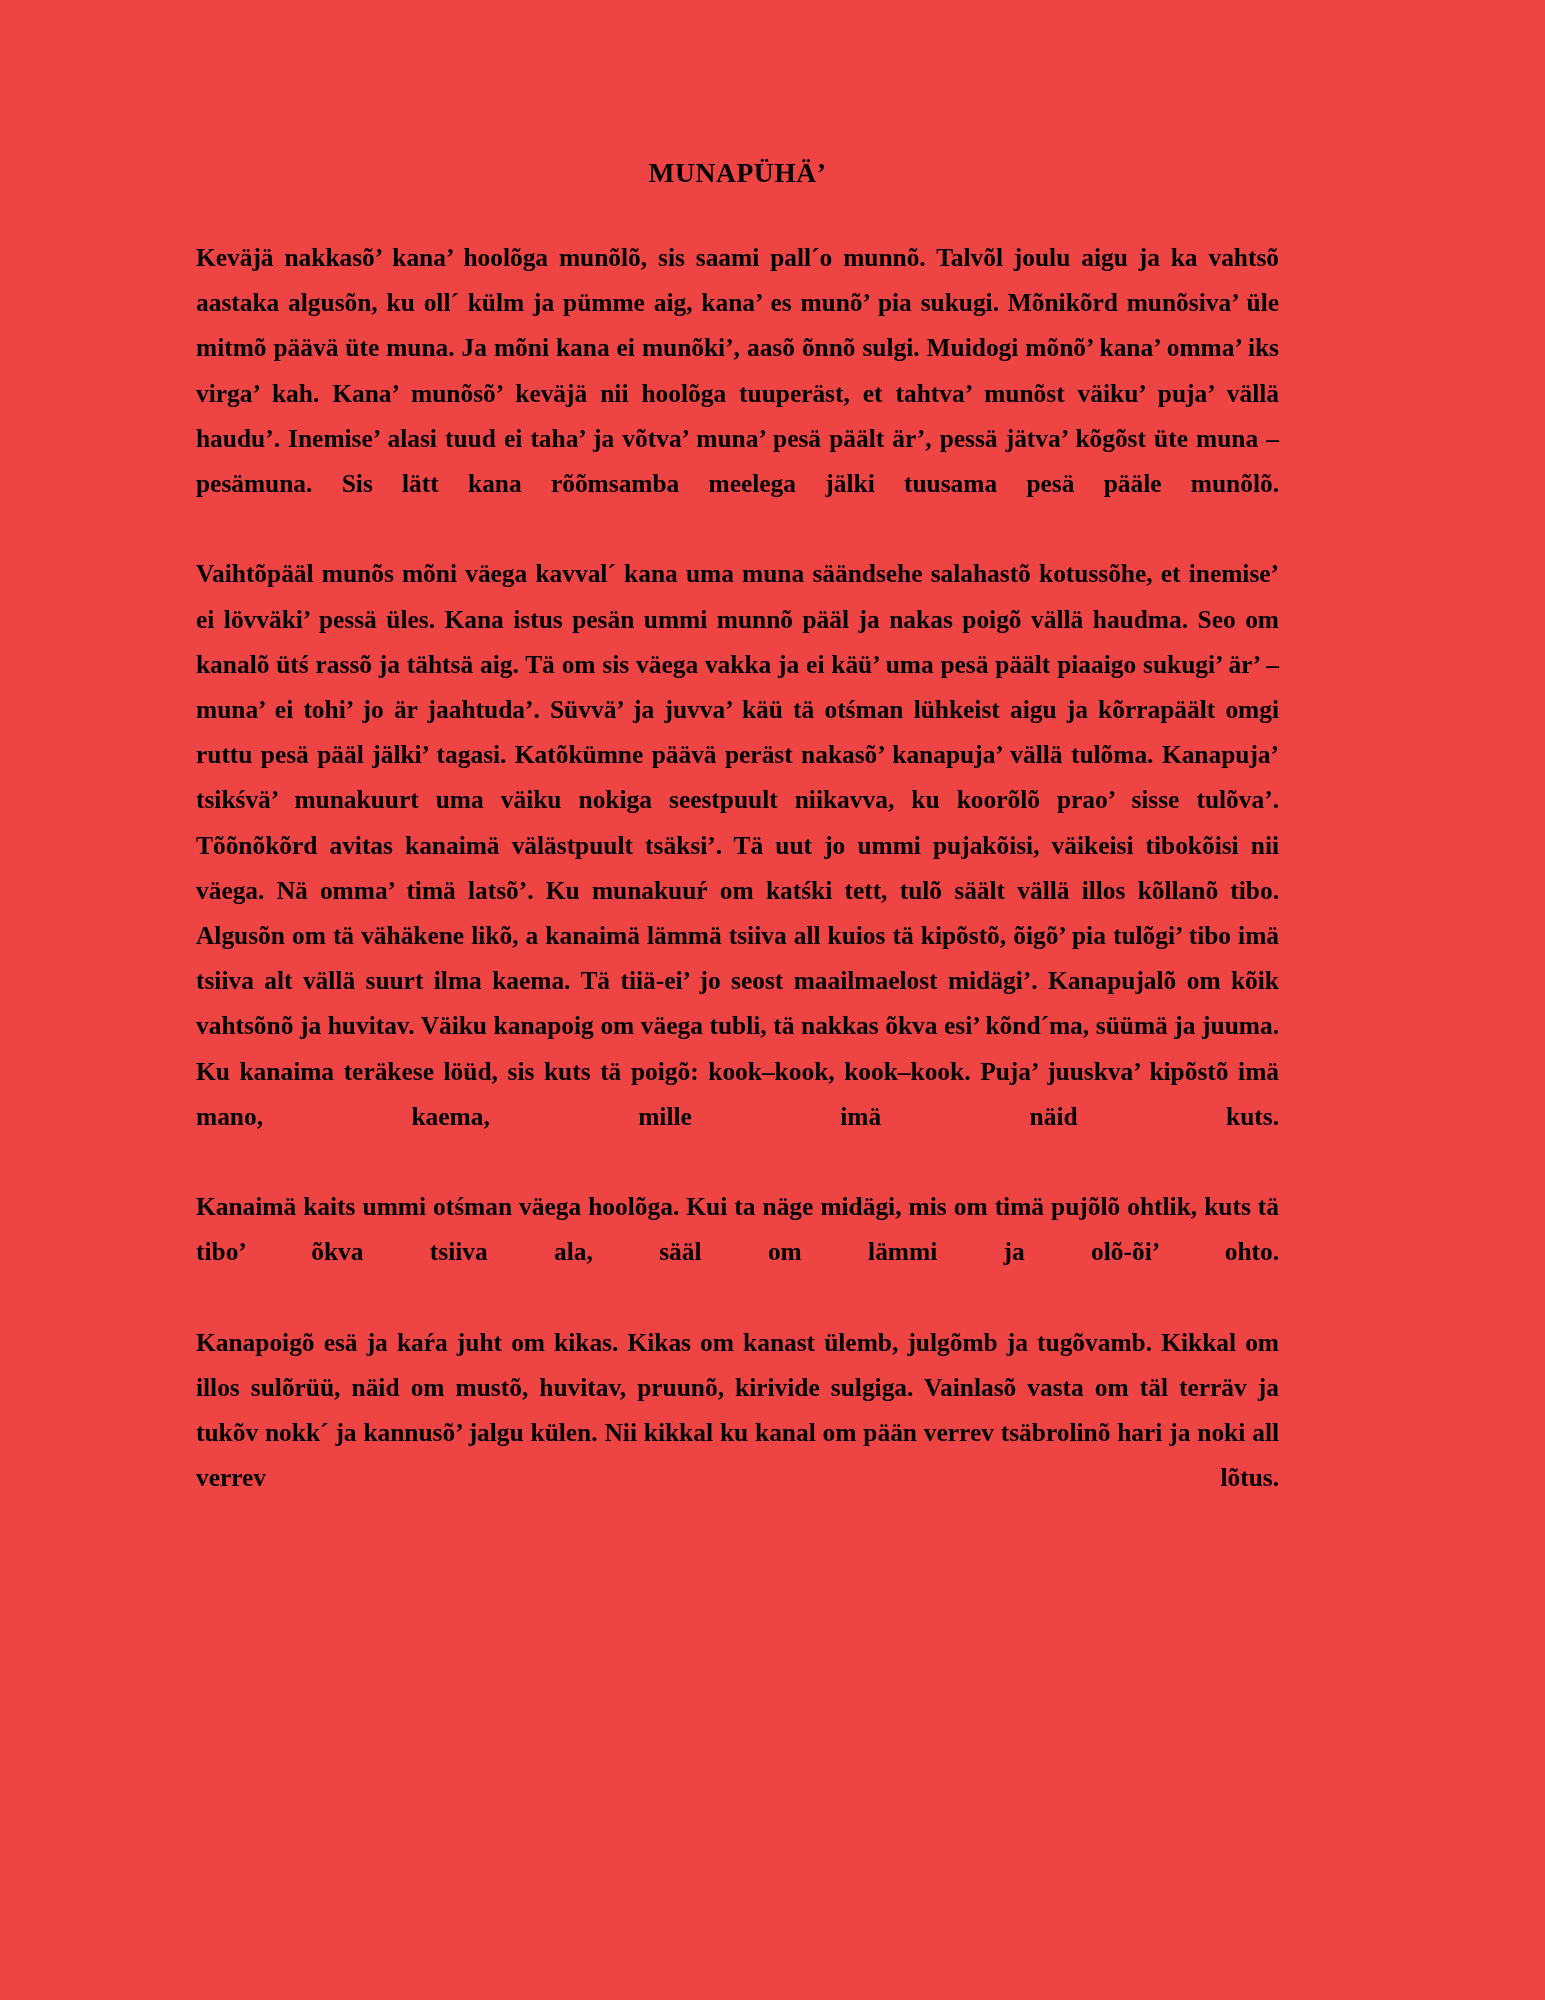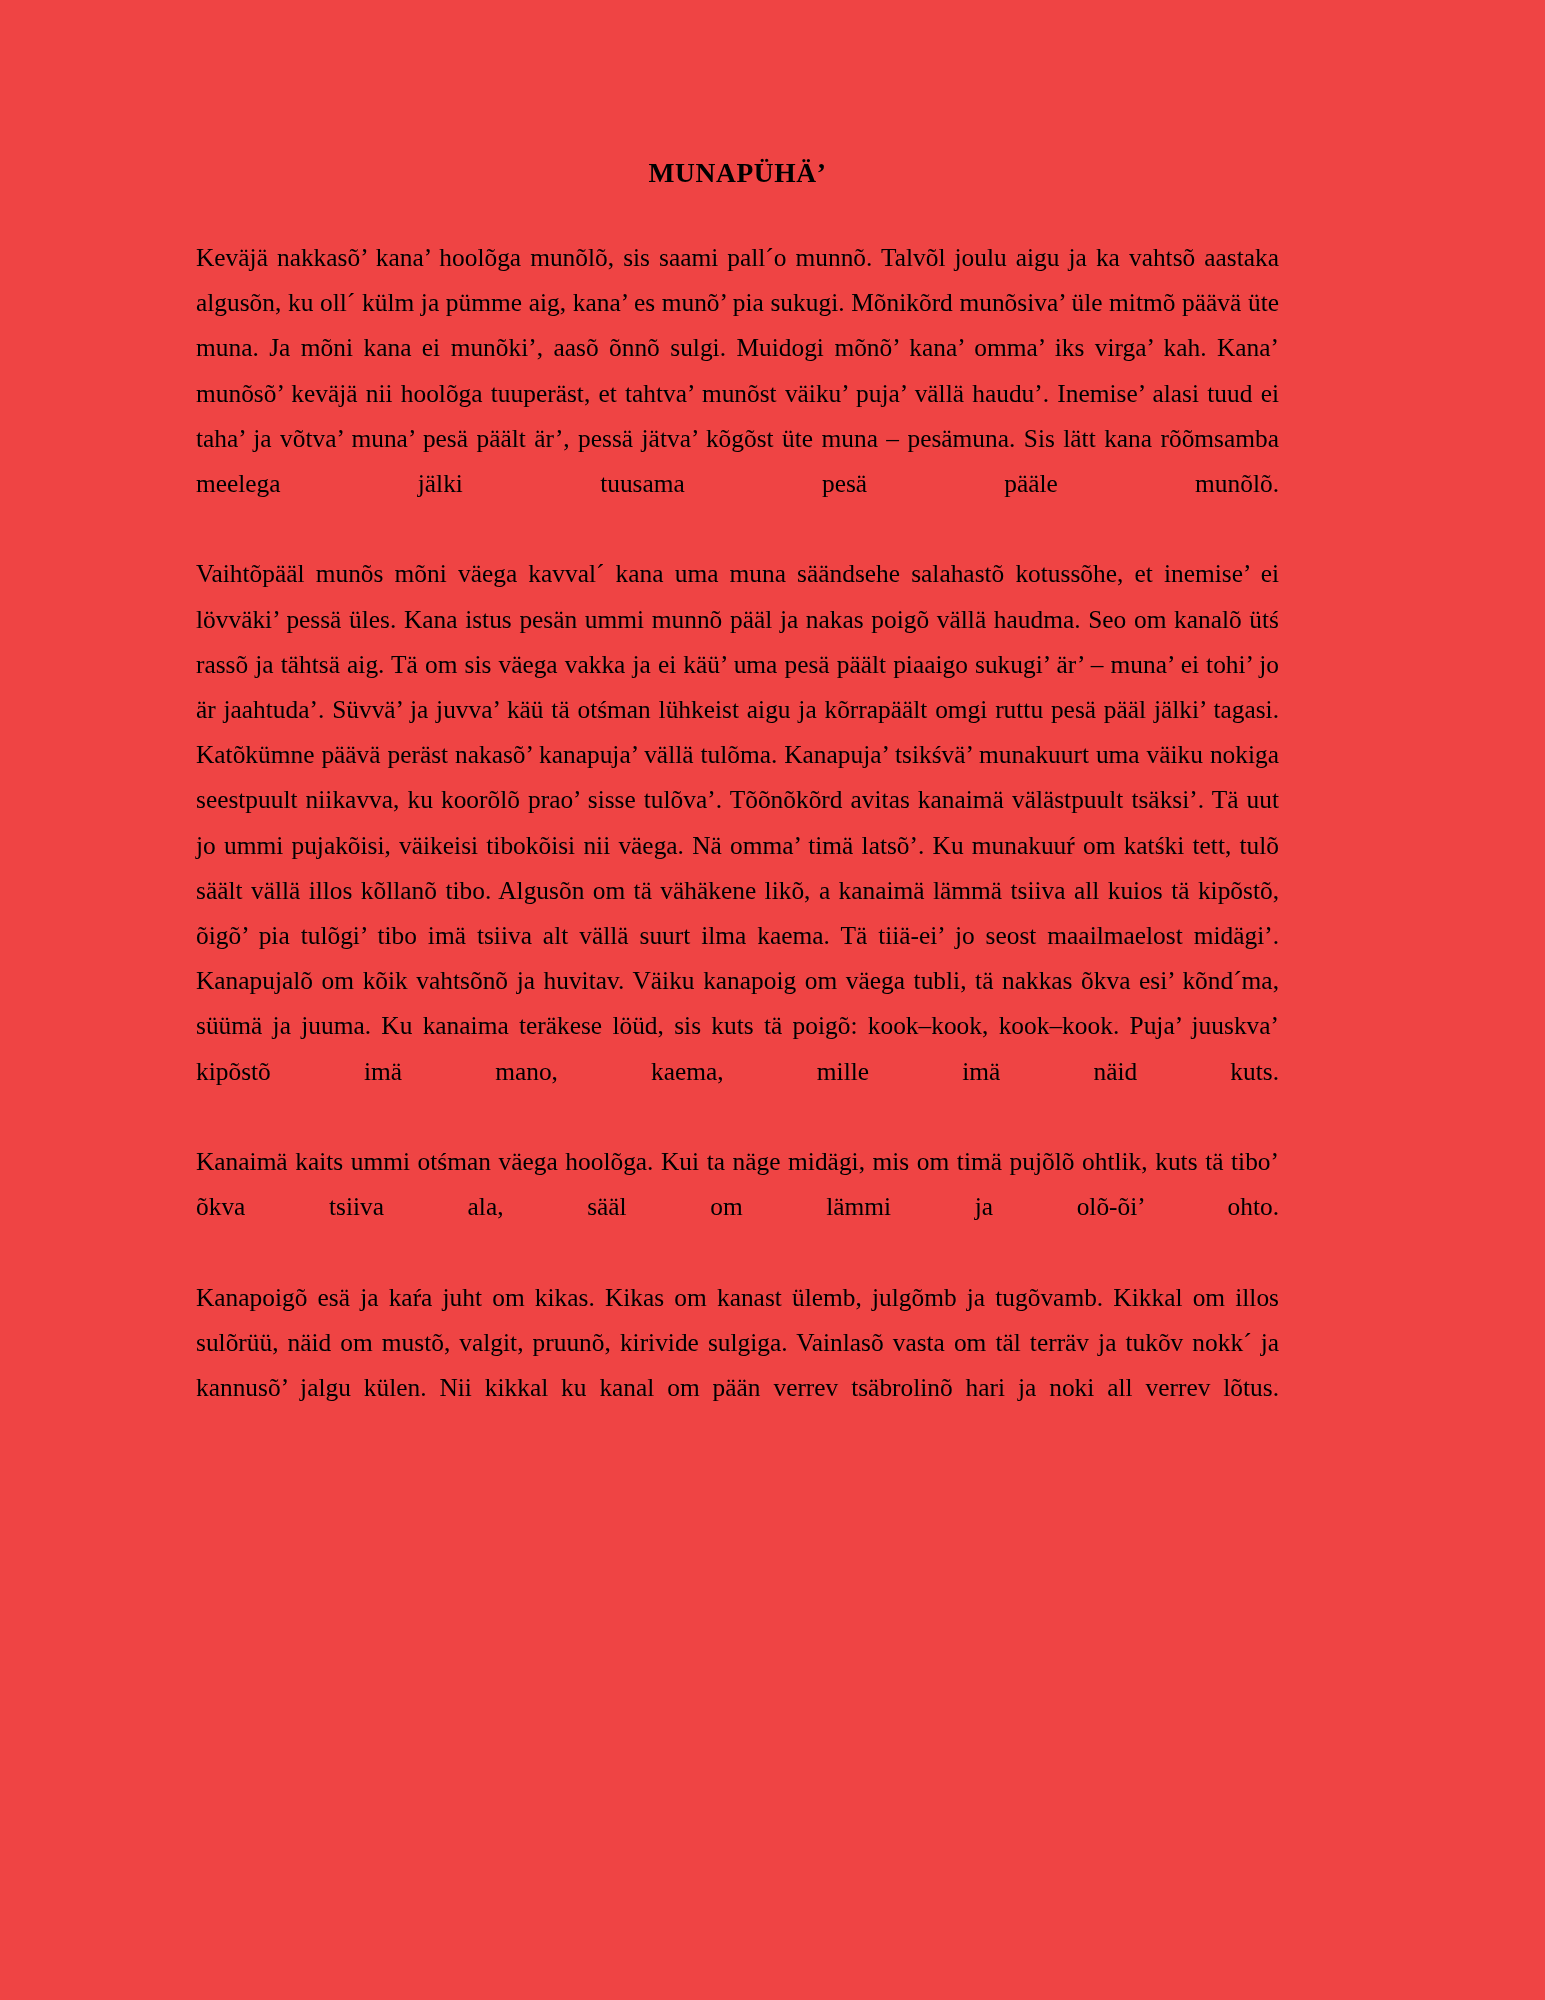--- a/index.html
+++ b/index.html
@@ -34,20 +34,21 @@
     text-align: center;
     font-weight: bold;
     font-size: 27.5px;
     letter-spacing: 0.6px;
     margin: 0 0 0 0;
     padding-top: 28px;
     line-height: 1.2;
   }
   .body-text {
     margin-top: 46px;
+    font-weight: bold;
   }
   p.para {
     margin: 0;
     text-align: justify;
     text-justify: inter-word;
     font-size: 25.4px;
     line-height: 45.2px;
     text-indent: 0;
     hyphens: none;
     -webkit-hyphens: none;
@@ -67,17 +68,17 @@
 
 <div class="page">
   <div class="content">
 
     <h1 class="doc-title">MUNAPÜHÄ’</h1>
 
     <div class="body-text">
       <p class="para">Keväjä nakkasõ’ kana’ hoolõga munõlõ, sis saami pall´o munnõ. Talvõl joulu aigu ja ka vahtsõ aastaka algusõn, ku oll´ külm ja pümme aig, kana’ es munõ’ pia sukugi. Mõnikõrd munõsiva’ üle mitmõ päävä üte muna. Ja mõni kana ei munõki’, aasõ õnnõ sulgi. Muidogi mõnõ’ kana’ omma’ iks virga’ kah. Kana’ munõsõ’ keväjä nii hoolõga tuuperäst, et tahtva’ munõst väiku’ puja’ vällä haudu’. Inemise’ alasi tuud ei taha’ ja võtva’ muna’ pesä päält är’, pessä jätva’ kõgõst üte muna – pesämuna. Sis lätt kana rõõmsamba meelega jälki tuusama pesä pääle munõlõ.</p>
       <p class="para">Vaihtõpääl munõs mõni väega kavval´ kana uma muna säändsehe salahastõ kotussõhe, et inemise’ ei lövväki’ pessä üles. Kana istus pesän ummi munnõ pääl ja nakas poigõ vällä haudma. Seo om kanalõ ütś rassõ ja tähtsä aig. Tä om sis väega vakka ja ei käü’ uma pesä päält piaaigo sukugi’ är’ – muna’ ei tohi’ jo är jaahtuda’. Süvvä’ ja juvva’ käü tä otśman lühkeist aigu ja kõrrapäält omgi ruttu pesä pääl jälki’ tagasi. Katõkümne päävä peräst nakasõ’ kanapuja’ vällä tulõma. Kanapuja’ tsikśvä’ munakuurt uma väiku nokiga seestpuult niikavva, ku koorõlõ prao’ sisse tulõva’. Tõõnõkõrd avitas kanaimä välästpuult tsäksi’. Tä uut jo ummi pujakõisi, väikeisi tibokõisi nii väega. Nä omma’ timä latsõ’. Ku munakuuŕ om katśki tett, tulõ säält vällä illos kõllanõ tibo. Algusõn om tä vähäkene likõ, a kanaimä lämmä tsiiva all kuios tä kipõstõ, õigõ’ pia tulõgi’ tibo imä tsiiva alt vällä suurt ilma kaema. Tä tiiä-ei’ jo seost maailmaelost midägi’. Kanapujalõ om kõik vahtsõnõ ja huvitav. Väiku kanapoig om väega tubli, tä nakkas õkva esi’ kõnd´ma, süümä ja juuma. Ku kanaima teräkese löüd, sis kuts tä poigõ: kook–kook, kook–kook. Puja’ juuskva’ kipõstõ imä mano, kaema, mille imä näid kuts.</p>
       <p class="para">Kanaimä kaits ummi otśman väega hoolõga. Kui ta näge midägi, mis om timä pujõlõ ohtlik, kuts tä tibo’ õkva tsiiva ala, sääl om lämmi ja olõ-õi’ ohto.</p>
-      <p class="para">Kanapoigõ esä ja kaŕa juht om kikas. Kikas om kanast ülemb, julgõmb ja tugõvamb. Kikkal om illos sulõrüü, näid om mustõ, valgit, pruunõ, kirivide sulgiga. Vainlasõ vasta om täl terräv ja tukõv nokk´ ja kannusõ’ jalgu külen. Nii kikkal ku kanal om pään verrev tsäbrolinõ hari ja noki all verrev lõtus.</p>
+      <p class="para">Kanapoigõ esä ja kaŕa juht om kikas. Kikas om kanast ülemb, julgõmb ja tugõvamb. Kikkal om illos sulõrüü, näid om mustõ, huvitav, pruunõ, kirivide sulgiga. Vainlasõ vasta om täl terräv ja tukõv nokk´ ja kannusõ’ jalgu külen. Nii kikkal ku kanal om pään verrev tsäbrolinõ hari ja noki all verrev lõtus.</p>
     </div>
 
   </div>
 </div>
 
 </body></html>

